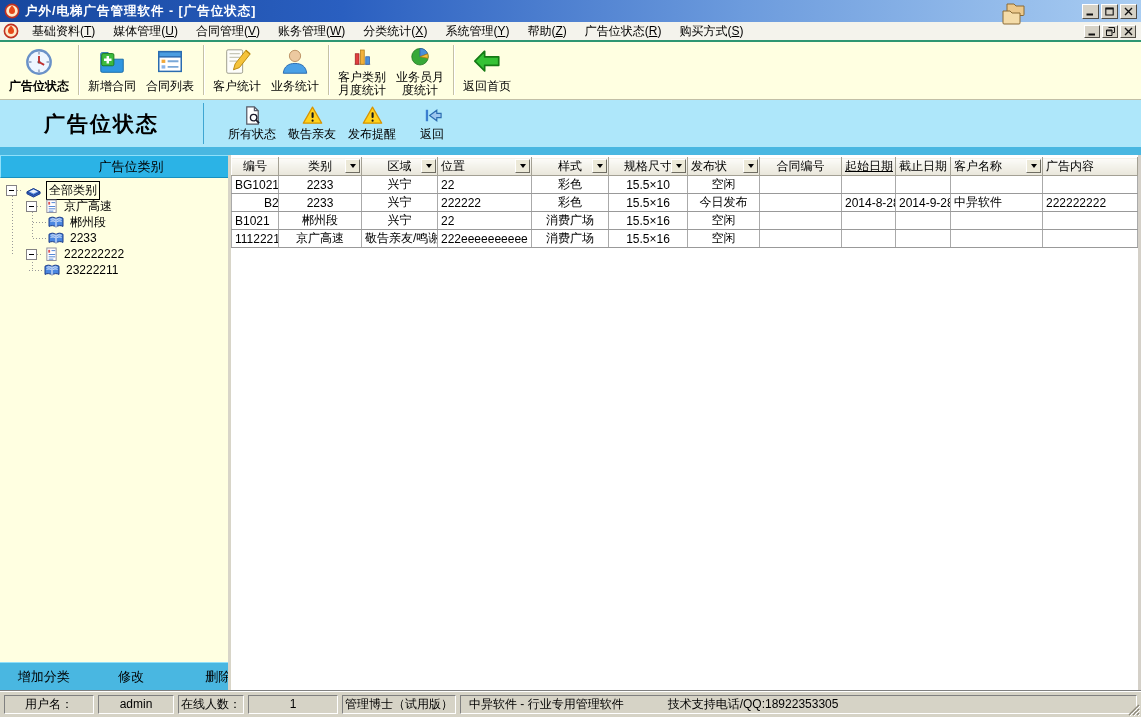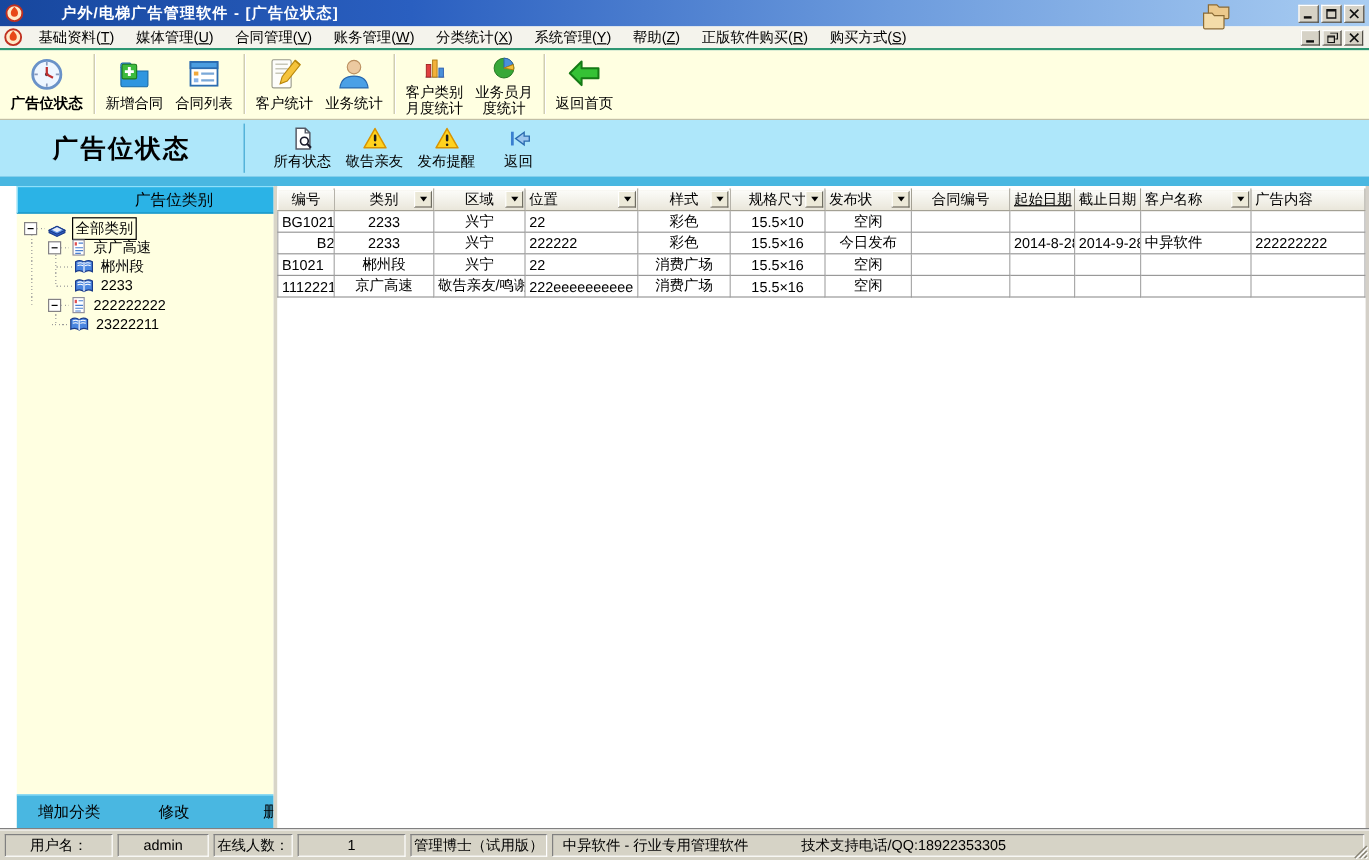--- a/index.html
+++ b/index.html
@@ -2,21 +2,21 @@
 <html style="--accent-blue: #2bb3e6; --band-blue: #aee7fa; --strip-blue: #49b7e1; --panel-yellow: #ffffe1; --selection-navy: #13297c; --statusbar-gray: #d6d3c6; --titlebar-blue: #2a5fc0;"><head>
 <meta charset="utf-8">
 <style>
   * { box-sizing: border-box; margin:0; padding:0; font-family:"Liberation Sans","DejaVu Sans",sans-serif; }
   html,body { width:1141px; height:717px; }
   body { position:relative; overflow:hidden; background:#fff; font-size:12px; color:#000; }
 
   
   .titlebar { position:absolute; top:0; left:0; right:0; height:22px;
     background:linear-gradient(90deg,#17479e 0%,#2a5fc0 30%,#6c9bdd 65%,#a9cdf2 100%);
-    display:flex; align-items:center; padding:0 4px; color:#fff;gap:26px; }
+    display:flex; align-items:center; padding:0 4px; color:#fff; }
   .titlebar .title { font-weight:bold; font-size:12.5px; margin-left:5px; letter-spacing:1px; }
   .win-controls { margin-left:auto; display:flex; gap:2px; }
   .win-btn { width:17px; height:15px; background:#d6d2c6; border:1px solid;
     border-color:#ffffff #4f4c45 #4f4c45 #ffffff; display:flex; align-items:center; justify-content:center; }
 
   
   .menubar { position:absolute; top:22px; left:0; right:0; height:20px; background:#f4f3ec;
     border-bottom:2px solid #2e9672; display:flex; align-items:center; padding:0 3px; }
   .menu-items { display:flex; align-items:center; }
   .menu-item { padding:1px 9px; cursor:default; white-space:nowrap; }
@@ -39,21 +39,21 @@
   .sh-title { position:absolute; left:0; top:0; width:203px; height:47px; display:flex;
     align-items:center; justify-content:center; font-size:21px; font-weight:bold; letter-spacing:2px; }
   .sh-divider { position:absolute; left:203px; top:3px; bottom:3px; width:1px; background:#3fa6d2; }
   .sh-buttons { position:absolute; left:222px; top:2px; display:flex; }
   .sh-btn { width:60px; height:43px; display:flex; flex-direction:column; align-items:center; justify-content:center; }
   .sh-btn .icon { height:22px; display:flex; align-items:center; justify-content:center; }
   .sh-btn .lbl { margin-top:0; }
   .bluestrip { position:absolute; top:147px; left:0; right:0; height:8px; background:var(--strip-blue,#49b7e1); }
 
   
-  .sidebar { position:absolute; top:155px; left:14px; width:262px; bottom:27px; background:var(--panel-yellow,#ffffe1); }
+  .sidebar { position:absolute; top:155px; left:0; width:262px; bottom:27px; background:var(--panel-yellow,#ffffe1); }
   .sidebar-header { height:23px; background:var(--accent-blue,#2bb3e6); display:flex; align-items:center;
     justify-content:center; font-size:13px; border:1px solid; border-color:#8fe0fa #1790c0 #1790c0 #8fe0fa; }
   .tree { position:absolute; top:23px; bottom:28px; left:0; right:0; overflow:hidden; padding-top:4px; }
   .tree-item { display:flex; align-items:center; height:16px; white-space:nowrap; }
   .expander { width:11px; height:11px; border:1px solid #848284; background:#fff; position:relative; flex:0 0 11px; }
   .expander::before { content:""; position:absolute; left:2px; right:2px; top:4.5px; height:1px; background:#000; }
   .dots { height:1px; background-image:repeating-linear-gradient(90deg,#9a9a9a 0 1px,transparent 1px 3px); flex:0 0 auto; }
   .tree-item .icon { margin-left:2px; display:flex; align-items:center; }
   .tree-label { margin-left:4px; padding:0 2px; }
   .tree-label.selected { border:1px solid #000; }
@@ -135,21 +135,21 @@
       </svg>
     </span>
   <div class="menu-items" id="menu-items">
       <div class="menu-item"><span>基础资料(</span><u>T</u><span>)</span></div>
       <div class="menu-item"><span>媒体管理(</span><u>U</u><span>)</span></div>
       <div class="menu-item"><span>合同管理(</span><u>V</u><span>)</span></div>
       <div class="menu-item"><span>账务管理(</span><u>W</u><span>)</span></div>
       <div class="menu-item"><span>分类统计(</span><u>X</u><span>)</span></div>
       <div class="menu-item"><span>系统管理(</span><u>Y</u><span>)</span></div>
       <div class="menu-item"><span>帮助(</span><u>Z</u><span>)</span></div>
-      <div class="menu-item"><span>正版软件购买(</span><u>R</u><span>)</span></div>
+      <div class="menu-item"><span>广告位状态(</span><u>R</u><span>)</span></div>
       <div class="menu-item"><span>购买方式(</span><u>S</u><span>)</span></div>
     </div>
   <div class="mdi-controls">
     <div class="mdi-btn">
         <span class="icon">
           <svg width="9" height="9" viewBox="0 0 9 9">
             <rect x="0.5" y="6.5" width="6.5" height="2" fill="#111"></rect>
           </svg>
         </span>
       </div>

